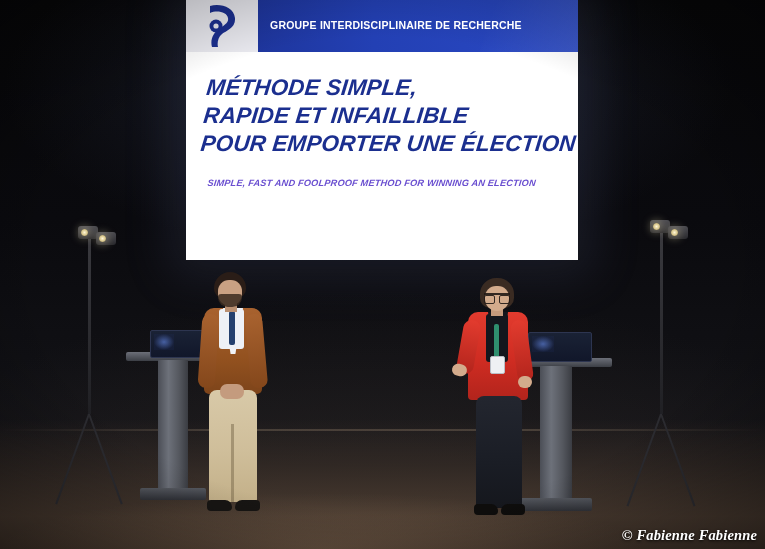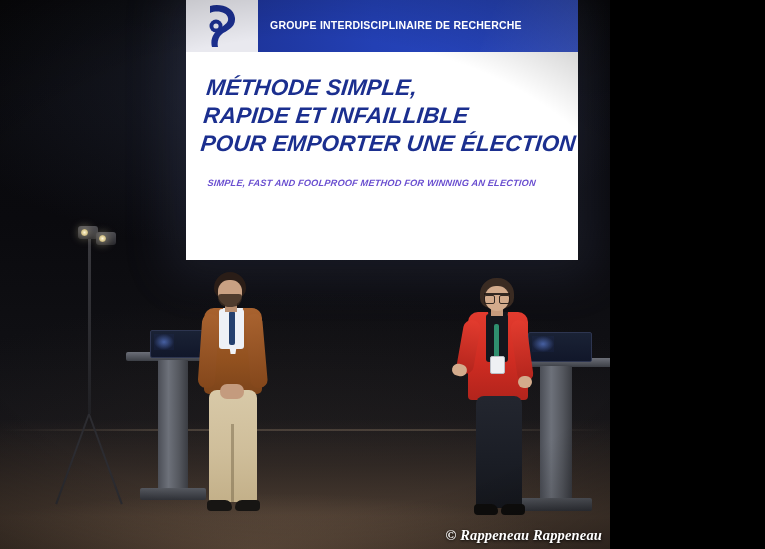--- a/index.html
+++ b/index.html
@@ -9,21 +9,21 @@
   }
   body {
     width: 765px;
     height: 549px;
     overflow: hidden;
     font-family: "Liberation Sans", sans-serif;
   }
 
   #stage {
     position: relative;
-    width: 610px;
+    width: 765px;
     height: 549px;
     background: #3b82f6;
     overflow: hidden;
   }
 
   
   .backdrop {
     position: absolute;
     inset: 0;
     background:
@@ -474,15 +474,15 @@
     <div class="w-neck"></div>
     <div class="w-hair"></div>
     <div class="w-face"></div>
     <div class="w-glasses"></div>
     <div class="w-shoe-l"></div>
     <div class="w-shoe-r"></div>
   </div>
 
   <div class="vignette"></div>
 
-  <div id="photo-credit">© Rappeneau Rappeneau</div>
+  <div id="photo-credit">© Fabienne Fabienne</div>
 
 </div>
 
 </body></html>

